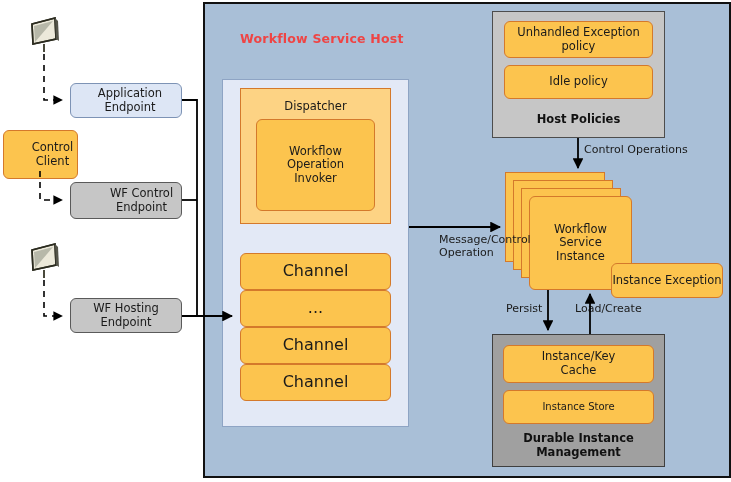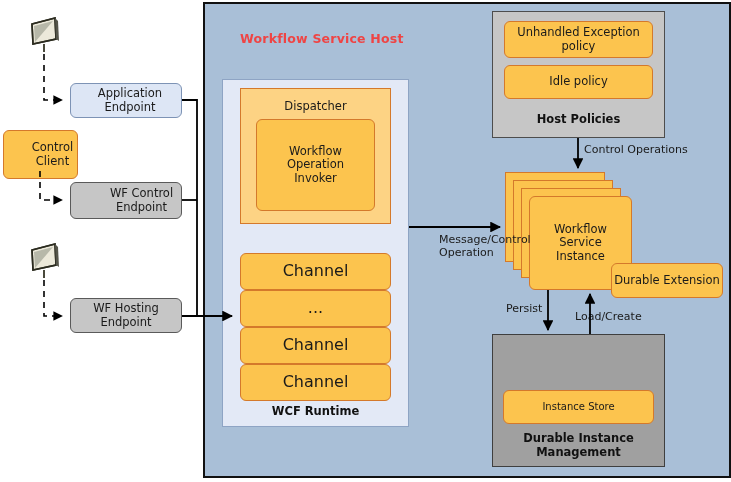--- a/index.html
+++ b/index.html
@@ -178,21 +178,21 @@
   
   .conn-label {
     font-size: 11px;
     color: #1a1a1a;
     line-height: 1.2;
     white-space: pre-line;
   }
   #lbl-msg-control { left: 403px; top: 233px; margin-left: 36px; }
   #lbl-control-ops { left: 584px; top: 143px; }
   #lbl-persist { left: 506px; top: 302px; }
-  #lbl-loadcreate { left: 575px; top: 302px; margin-top: 8px; }
+  #lbl-loadcreate { left: 575px; top: 302px; }
 
   svg.overlay {
     position: absolute;
     left: 0; top: 0;
     width: 731px; height: 482px;
     pointer-events: none;
   }
 </style>
 </head>
 <body>
@@ -208,38 +208,39 @@
   <div class="abs" id="dispatcher-label">Dispatcher</div>
   <div class="abs box-center" id="woi-box" style="white-space: pre-line;">Workflow
 Operation
 Invoker</div>
 
   <div class="abs box-center channel" id="ch1">Channel</div>
   <div class="abs box-center channel" id="ch2">...</div>
   <div class="abs box-center channel" id="ch3">Channel</div>
   <div class="abs box-center channel" id="ch4">Channel</div>
 
-  <div class="abs" id="wcf-label">WCF Runtime</div>
 
   <div class="abs" id="host-policies"></div>
   <div class="abs box-center" id="hp-unhandled" style="white-space: pre-line;">Unhandled Exception
 policy</div>
   <div class="abs box-center" id="hp-idle">Idle policy</div>
   <div class="abs" id="hp-label">Host Policies</div>
 
   <div class="abs wsi-card" id="wsi-1"></div>
   <div class="abs wsi-card" id="wsi-2"></div>
   <div class="abs wsi-card" id="wsi-3"></div>
   <div class="abs wsi-card box-center" id="wsi-4" style="white-space: pre-line;">Workflow
 Service
 Instance</div>
 
-  <div class="abs box-center" id="instance-extension">Durable Extension</div>
+  <div class="abs box-center" id="instance-extension">Instance Exception</div>
 
   <div class="abs" id="dim-box"></div>
+  <div class="abs box-center" id="dim-cache" style="white-space: pre-line;">Instance/Key
+Cache</div>
   <div class="abs box-center" id="dim-store">Instance Store</div>
   <div class="abs" id="dim-label" style="white-space: pre-line;">Durable Instance
 Management</div>
 
   <div class="abs box-center blue-pale" id="app-endpoint" style="white-space: pre-line; padding-left: 8px;">Application
 Endpoint</div>
   <div class="abs box-center" id="control-client" style="white-space: pre-line;">Control
 Client</div>
   <div class="abs box-center grey" id="wf-control-endpoint" style="white-space: pre-line;">WF Control
 Endpoint</div>

